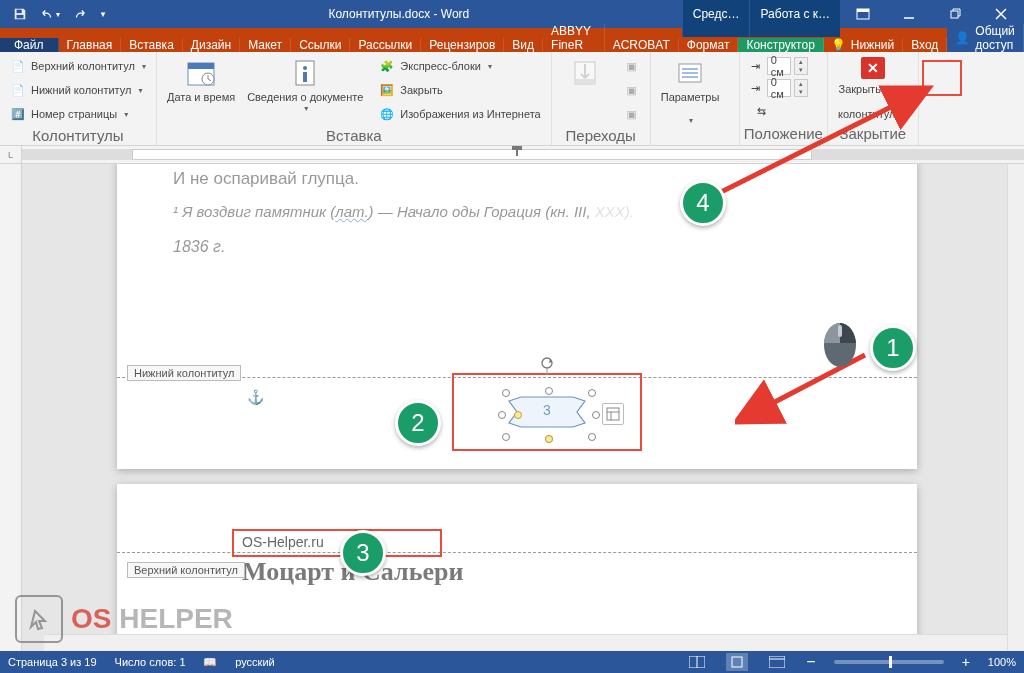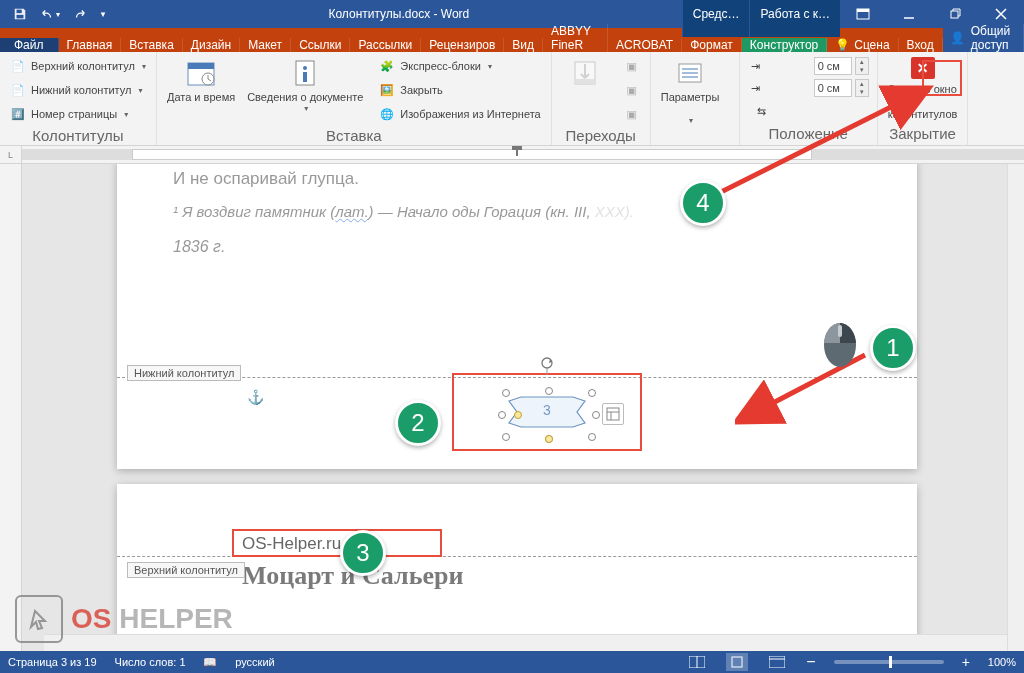--- a/index.html
+++ b/index.html
@@ -28,21 +28,21 @@
 .ribbon { height: 94px; background: #f3f3f3; border-bottom: 1px solid #d4d4d4; display: flex; font-size: 11px; color: #444; }
 .group { border-right: 1px solid #e1e1e1; display: flex; flex-direction: column; justify-content: space-between; padding: 3px 4px 0 4px; }
 .group-label { text-align: center; font-size: 15px; color: #666; padding: 2px 0 3px 0; }
 .group-body { flex: 1; display: flex; align-items: flex-start; }
 .vstack { display: flex; flex-direction: column; gap: 2px; }
 .hbtn { display: flex; align-items: center; gap: 5px; height: 22px; padding: 0 6px; cursor: pointer; white-space: nowrap; }
 .bigbtn { display: flex; flex-direction: column; align-items: center; justify-content: flex-start; padding: 2px 6px 0 6px; cursor: pointer; min-width: 58px; text-align: center; line-height: 1.15; }
 .bigbtn .ic { width: 32px; height: 32px; margin-bottom: 2px; display:flex; align-items:center; justify-content:center; }
 .mini-ic { width: 16px; height: 16px; display:inline-flex; align-items:center; justify-content:center; }
 .chev { font-size: 8px; color: #666; margin-left: 2px; }
-.num-field { width: 38px; height: 18px; border: 1px solid #c9c9c9; background:#fff; font-size: 11px; padding: 0 3px; display:flex; align-items:center;margin-left:47px;}
+.num-field { width: 24px; height: 18px; border: 1px solid #c9c9c9; background:#fff; font-size: 11px; padding: 0 3px; display:flex; align-items:center;}
 .num-row { display:flex; align-items:center; gap:3px; margin-bottom:2px;}
 .spin { width:14px; height:18px; border:1px solid #c9c9c9; background:#efefef; display:flex; flex-direction:column;}
 .spin div{flex:1; font-size:7px; text-align:center; line-height:8px; color:#666;}
 .close-x { width: 24px; height: 22px; background: #d9342c; border-radius: 2px; color: #fff; display:flex; align-items:center; justify-content:center; font-weight:bold; font-size:14px; margin: 0 auto 4px auto;}
 
 
 .ruler-h { height: 18px; background: #f3f3f3; border-bottom: 1px solid #d4d4d4; position: relative; display:flex;}
 .ruler-corner { width: 22px; height: 18px; border-right: 1px solid #d4d4d4; display:flex; align-items:center; justify-content:center; font-size:9px; color:#888;}
 .ruler-track { flex:1; position:relative; overflow:hidden;}
 .ruler-gray { position:absolute; top:3px; bottom:3px; left:0; width:110px; background:#ddd;}
@@ -65,21 +65,21 @@
 .footer-zone { position:absolute; left:0; right:0; bottom:0; height:110px;}
 .hf-dash { border-top: 1.5px dashed #9a9a9a; }
 .hf-tag { position:absolute; left:10px; font-size:11px; background:#f7f7f7; border:1px solid #bbb; padding:1px 6px; color:#555;}
 .anchor-ic { position:absolute; left:130px; color:#2b74c7; font-size:14px;}
 .shape-box{ position:absolute; border:2px solid #e74c3c; }
 .ribbon-shape { position:absolute; left:50%; top:50%; transform:translate(-50%,-50%); width:80px; height:34px;}
 .handle{position:absolute; width:8px; height:8px; background:#fff; border:1px solid #888; border-radius:50%;}
 .handle.y{border-color:#caa12a; background:#f7e9a0;}
 .layout-btn{position:absolute; width:22px; height:22px; background:#fff; border:1px solid #bbb; border-radius:2px; display:flex; align-items:center; justify-content:center;}
 .header-zone{ position:absolute; top:0; left:0; right:0;}
-.hdr-text{ font-size:17px; color:#666; padding-left:125px;}
+.hdr-text{ font-size:14px; color:#666; padding-left:125px;}
 .title-h{ font-family:"Times New Roman",serif; font-size:26px; color:#7a7a7a; font-weight:bold; padding-left:125px; margin-top:4px;}
 .scene{ font-family:"Times New Roman",serif; font-size:18px; color:#7a7a7a; text-align:center; margin-top:18px;}
 
 
 .circ { position:absolute; width:46px; height:46px; border-radius:50%; background:#1a9d68; color:#fff; font-size:24px; display:flex; align-items:center; justify-content:center; box-shadow:0 2px 4px rgba(0,0,0,.3); border:3px solid #fff; z-index:50;}
 .arrow{position:absolute; z-index:49;}
 .redbox{position:absolute; border:2.5px solid #e74c3c; z-index:48;}
 .mouse-ic{position:absolute; width:40px; height:54px; z-index:49;}
 
 
@@ -164,21 +164,21 @@
   <div class="rtab">Рассылки</div>
   <div class="rtab">Рецензиров</div>
   <div class="rtab">Вид</div>
   <div class="rtab">ABBYY FineR</div>
   <div class="rtab">ACROBAT</div>
   <div class="rtab">Формат</div>
   <div class="rtab active">Конструктор</div>
   <div class="rtab-spacer"></div>
   <div class="rtab help">
       <span style="color:#ffd862">💡</span>
-      <span>Сцена</span>
+      <span>Нижний</span>
     </div>
   <div class="rtab">Вход</div>
   <div class="rtab share">
       <span>👤</span>
       <span>Общий доступ</span>
     </div>
 </div>
 
 <div class="ribbon">
 

